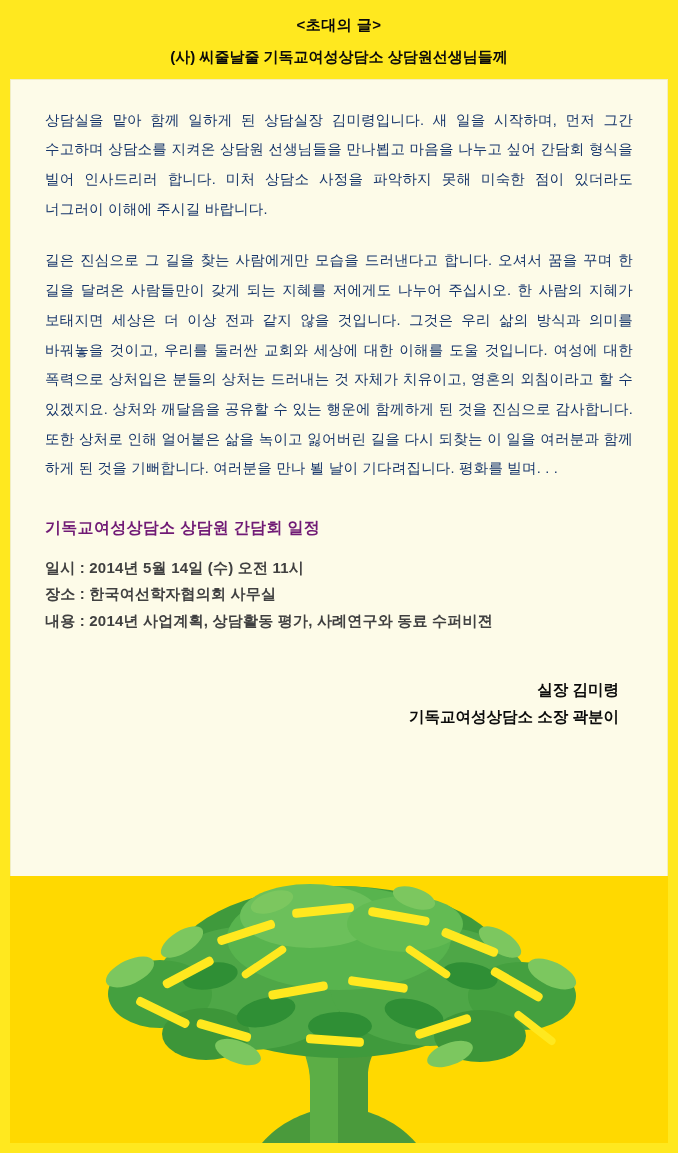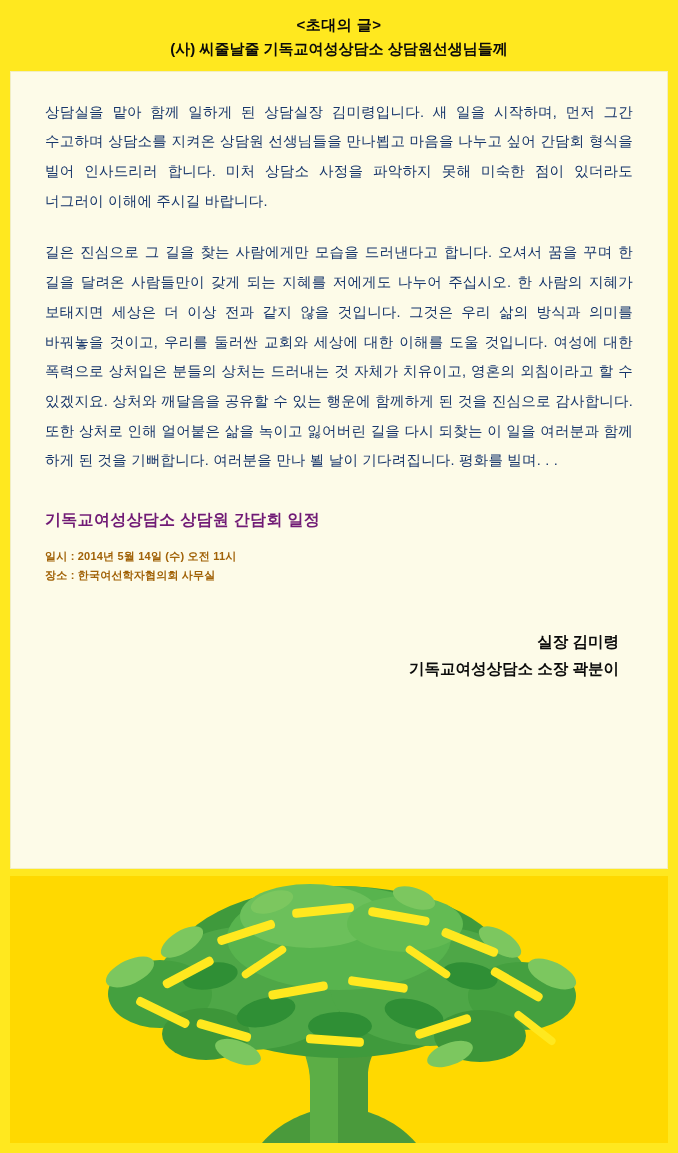--- a/index.html
+++ b/index.html
@@ -33,21 +33,21 @@
     font-weight: bold;
     color: #0a0a0a;
     letter-spacing: 0.5px;
     line-height: 1.5;
   }
   .header-sub {
     font-size: 15px;
     font-weight: bold;
     color: #0a0a0a;
     line-height: 1.6;
-    margin-top: 0;
+    margin-top: 8px;
   }
 
   
   .letter {
     background: #fdfbe8;
     margin: 0 10px;
     padding: 26px 34px 26px 34px;
     box-sizing: border-box;
     border: 1px solid #f2eec2;
     height: 798px;
@@ -72,23 +72,23 @@
     margin: 34px 0 16px 0;
     letter-spacing: 0.3px;
   }
 
   .schedule-list {
     margin: 0 0 30px 0;
     padding: 0;
     list-style: none;
   }
   .schedule-list li {
-    font-size: 11px;
-    font-weight: bold;
-    color: #a16207;
+    font-size: 15px;
+    font-weight: bold;
+    color: #404040;
     line-height: 1.75;
     letter-spacing: 0.2px;
   }
 
   .signature {
     margin-top: 42px;
     text-align: right;
     padding-right: 14px;
   }
   .signature div {
@@ -126,20 +126,21 @@
 
   <div class="letter">
     <p class="para">상담실을 맡아 함께 일하게 된 상담실장 김미령입니다. 새 일을 시작하며, 먼저 그간 수고하며 상담소를 지켜온 상담원 선생님들을 만나뵙고 마음을 나누고 싶어 간담회 형식을 빌어 인사드리러 합니다. 미처 상담소 사정을 파악하지 못해 미숙한 점이 있더라도 너그러이 이해에 주시길 바랍니다.</p>
     <p class="para">길은 진심으로 그 길을 찾는 사람에게만 모습을 드러낸다고 합니다. 오셔서 꿈을 꾸며 한 길을 달려온 사람들만이 갖게 되는 지혜를 저에게도 나누어 주십시오. 한 사람의 지혜가 보태지면 세상은 더 이상 전과 같지 않을 것입니다. 그것은 우리 삶의 방식과 의미를 바꿔놓을 것이고, 우리를 둘러싼 교회와 세상에 대한 이해를 도울 것입니다. 여성에 대한 폭력으로 상처입은 분들의 상처는 드러내는 것 자체가 치유이고, 영혼의 외침이라고 할 수 있겠지요. 상처와 깨달음을 공유할 수 있는 행운에 함께하게 된 것을 진심으로 감사합니다. 또한 상처로 인해 얼어붙은 삶을 녹이고 잃어버린 길을 다시 되찾는 이 일을 여러분과 함께 하게 된 것을 기뻐합니다. 여러분을 만나 뵐 날이 기다려집니다. 평화를 빌며. . .</p>
 
     <div class="schedule-title">기독교여성상담소 상담원 간담회 일정</div>
 
     <ul class="schedule-list">
       <li>일시 : 2014년 5월 14일 (수) 오전 11시</li>
       <li>장소 : 한국여선학자협의회 사무실</li>
+      <li>내용 : 2014년 사업계획, 상담활동 평가, 사례연구와 동료 수퍼비젼</li>
     </ul>
 
     <div class="signature">
       <div>실장 김미령</div>
       <div>기독교여성상담소 소장 곽분이</div>
     </div>
   </div>
 
   <div class="illustration">
     <svg viewBox="0 0 658 267" xmlns="http://www.w3.org/2000/svg" aria-hidden="true">

